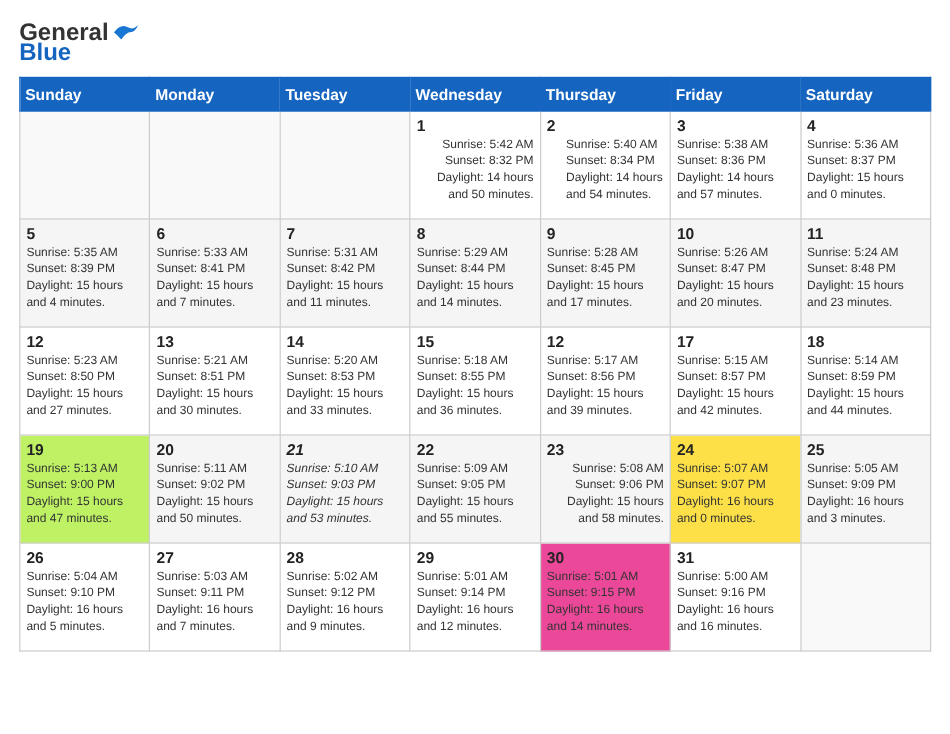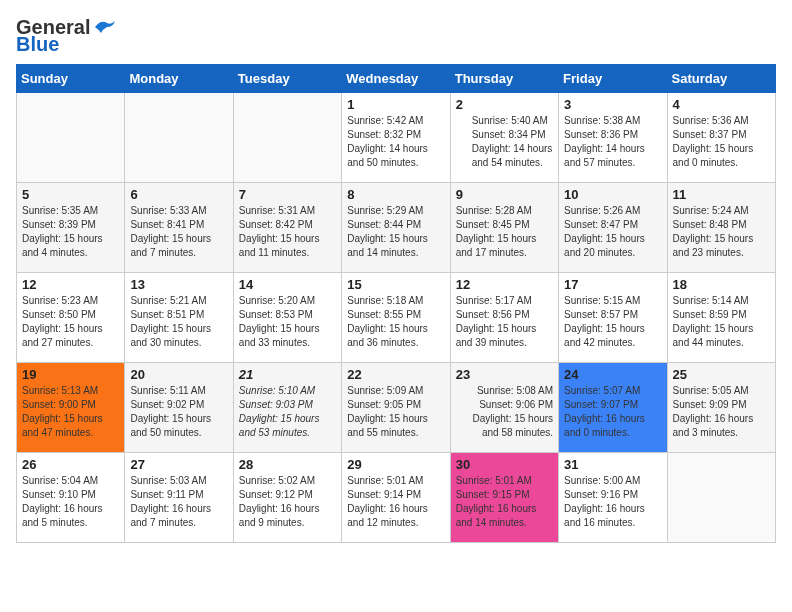--- a/index.html
+++ b/index.html
@@ -109,21 +109,21 @@
         <th>Saturday</th>
       </tr>
   </thead>
   <tbody>
   <tr>
         <td class="empty-cell"></td>
         <td class="empty-cell"></td>
         <td class="empty-cell"></td>
         <td style="background: rgb(255, 255, 255);">
           <span class="day-number">1</span>
-          <div class="day-info" style="white-space: pre-line;">Sunrise: 5:42 AM
+          <div class="day-info" style="white-space: pre-line; text-align: right;">Sunrise: 5:42 AM
 Sunset: 8:32 PM
 Daylight: 14 hours
 and 50 minutes.</div>
         </td>
         <td style="background: rgb(255, 255, 255);">
           <span class="day-number">2</span>
           <div class="day-info" style="white-space: pre-line; margin-left: 16px;">Sunrise: 5:40 AM
 Sunset: 8:34 PM
 Daylight: 14 hours
 and 54 minutes.</div>
@@ -239,21 +239,21 @@
         </td>
         <td style="background: rgb(255, 255, 255);">
           <span class="day-number">18</span>
           <div class="day-info" style="white-space: pre-line;">Sunrise: 5:14 AM
 Sunset: 8:59 PM
 Daylight: 15 hours
 and 44 minutes.</div>
         </td>
       </tr>
       <tr>
-        <td style="background: #f97316;">
+        <td style="background: #bef264;">
           <span class="day-number">19</span>
           <div class="day-info" style="white-space: pre-line;">Sunrise: 5:13 AM
 Sunset: 9:00 PM
 Daylight: 15 hours
 and 47 minutes.</div>
         </td>
         <td style="background: rgb(245, 245, 245);">
           <span class="day-number">20</span>
           <div class="day-info" style="white-space: pre-line;">Sunrise: 5:11 AM
 Sunset: 9:02 PM
@@ -274,21 +274,21 @@
 Daylight: 15 hours
 and 55 minutes.</div>
         </td>
         <td style="background: rgb(245, 245, 245);">
           <span class="day-number">23</span>
           <div class="day-info" style="white-space: pre-line; text-align: right;">Sunrise: 5:08 AM
 Sunset: 9:06 PM
 Daylight: 15 hours
 and 58 minutes.</div>
         </td>
-        <td style="background: #3b82f6;">
+        <td style="background: #fde047;">
           <span class="day-number">24</span>
           <div class="day-info" style="white-space: pre-line;">Sunrise: 5:07 AM
 Sunset: 9:07 PM
 Daylight: 16 hours
 and 0 minutes.</div>
         </td>
         <td style="background: rgb(245, 245, 245);">
           <span class="day-number">25</span>
           <div class="day-info" style="white-space: pre-line;">Sunrise: 5:05 AM
 Sunset: 9:09 PM

